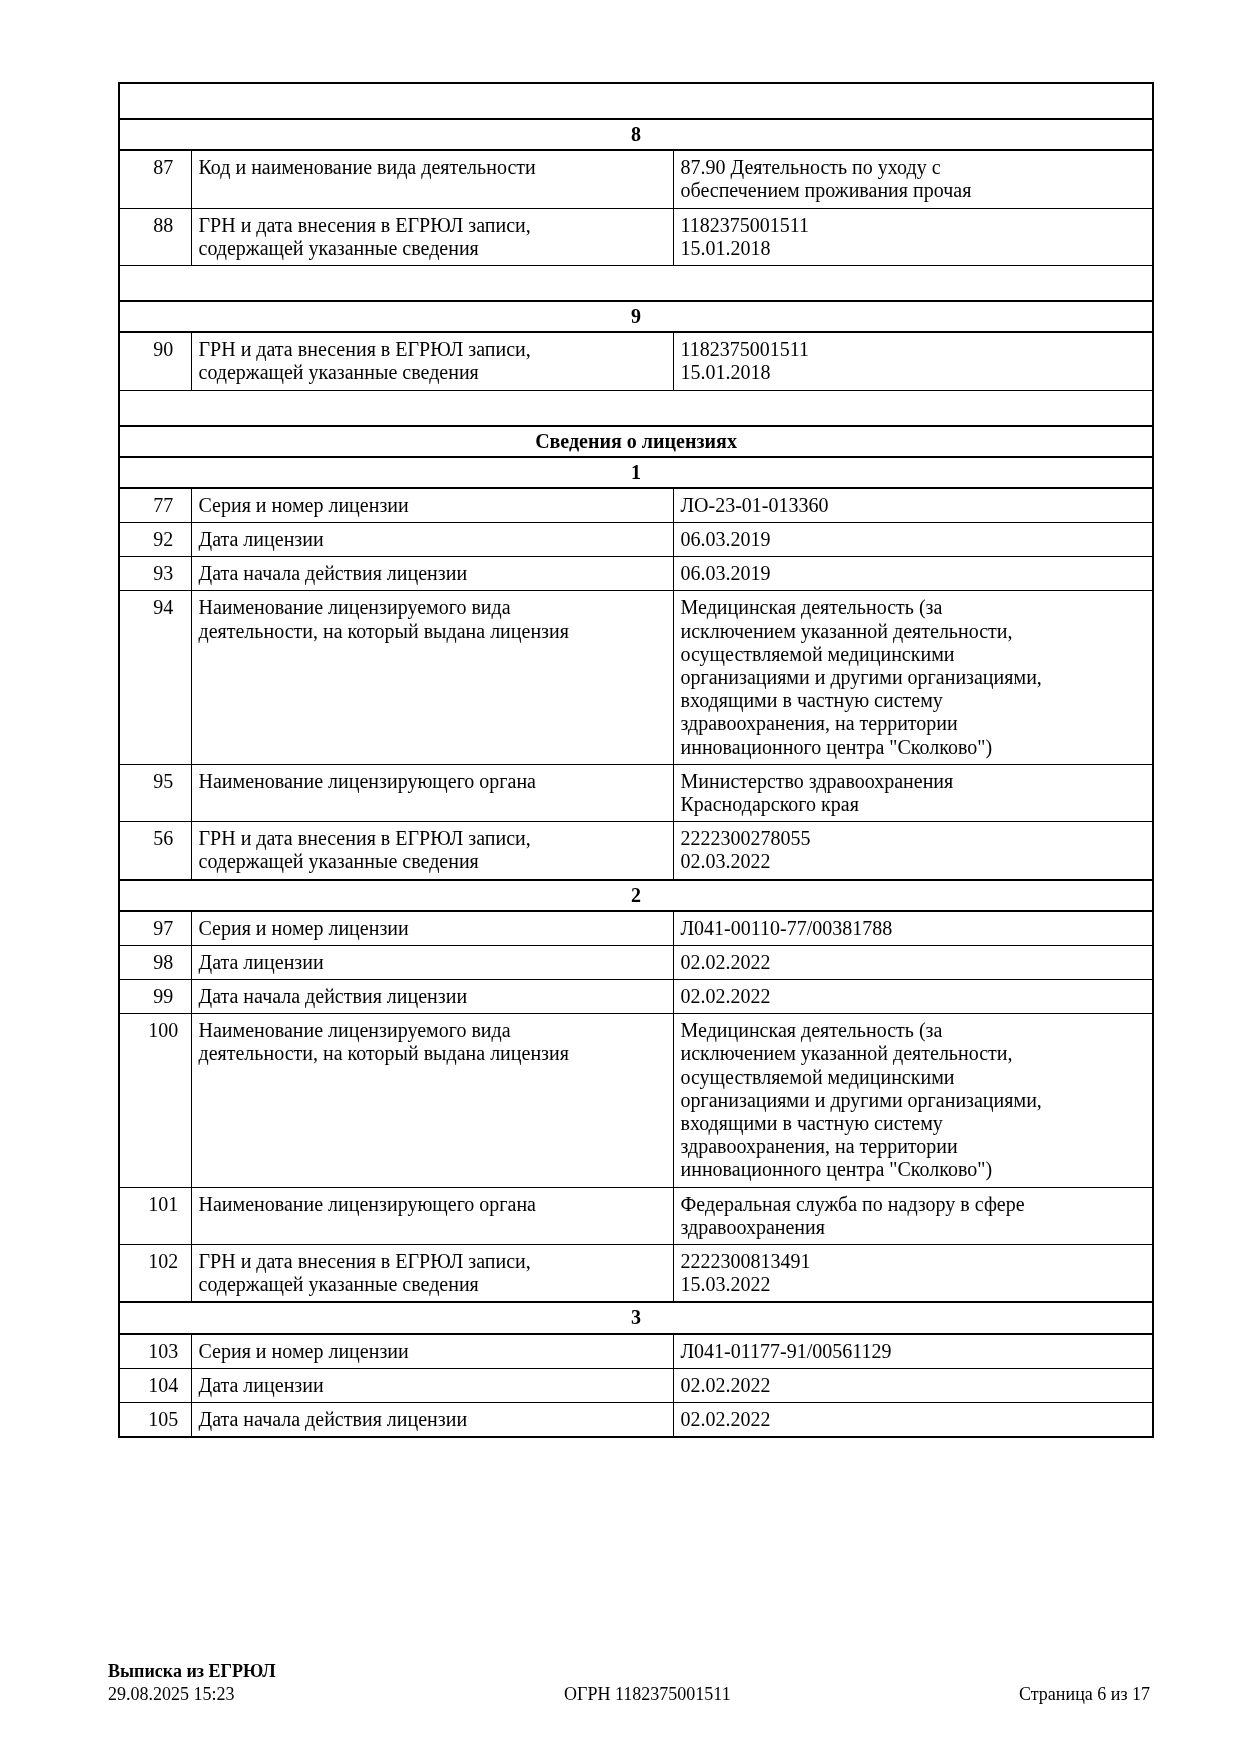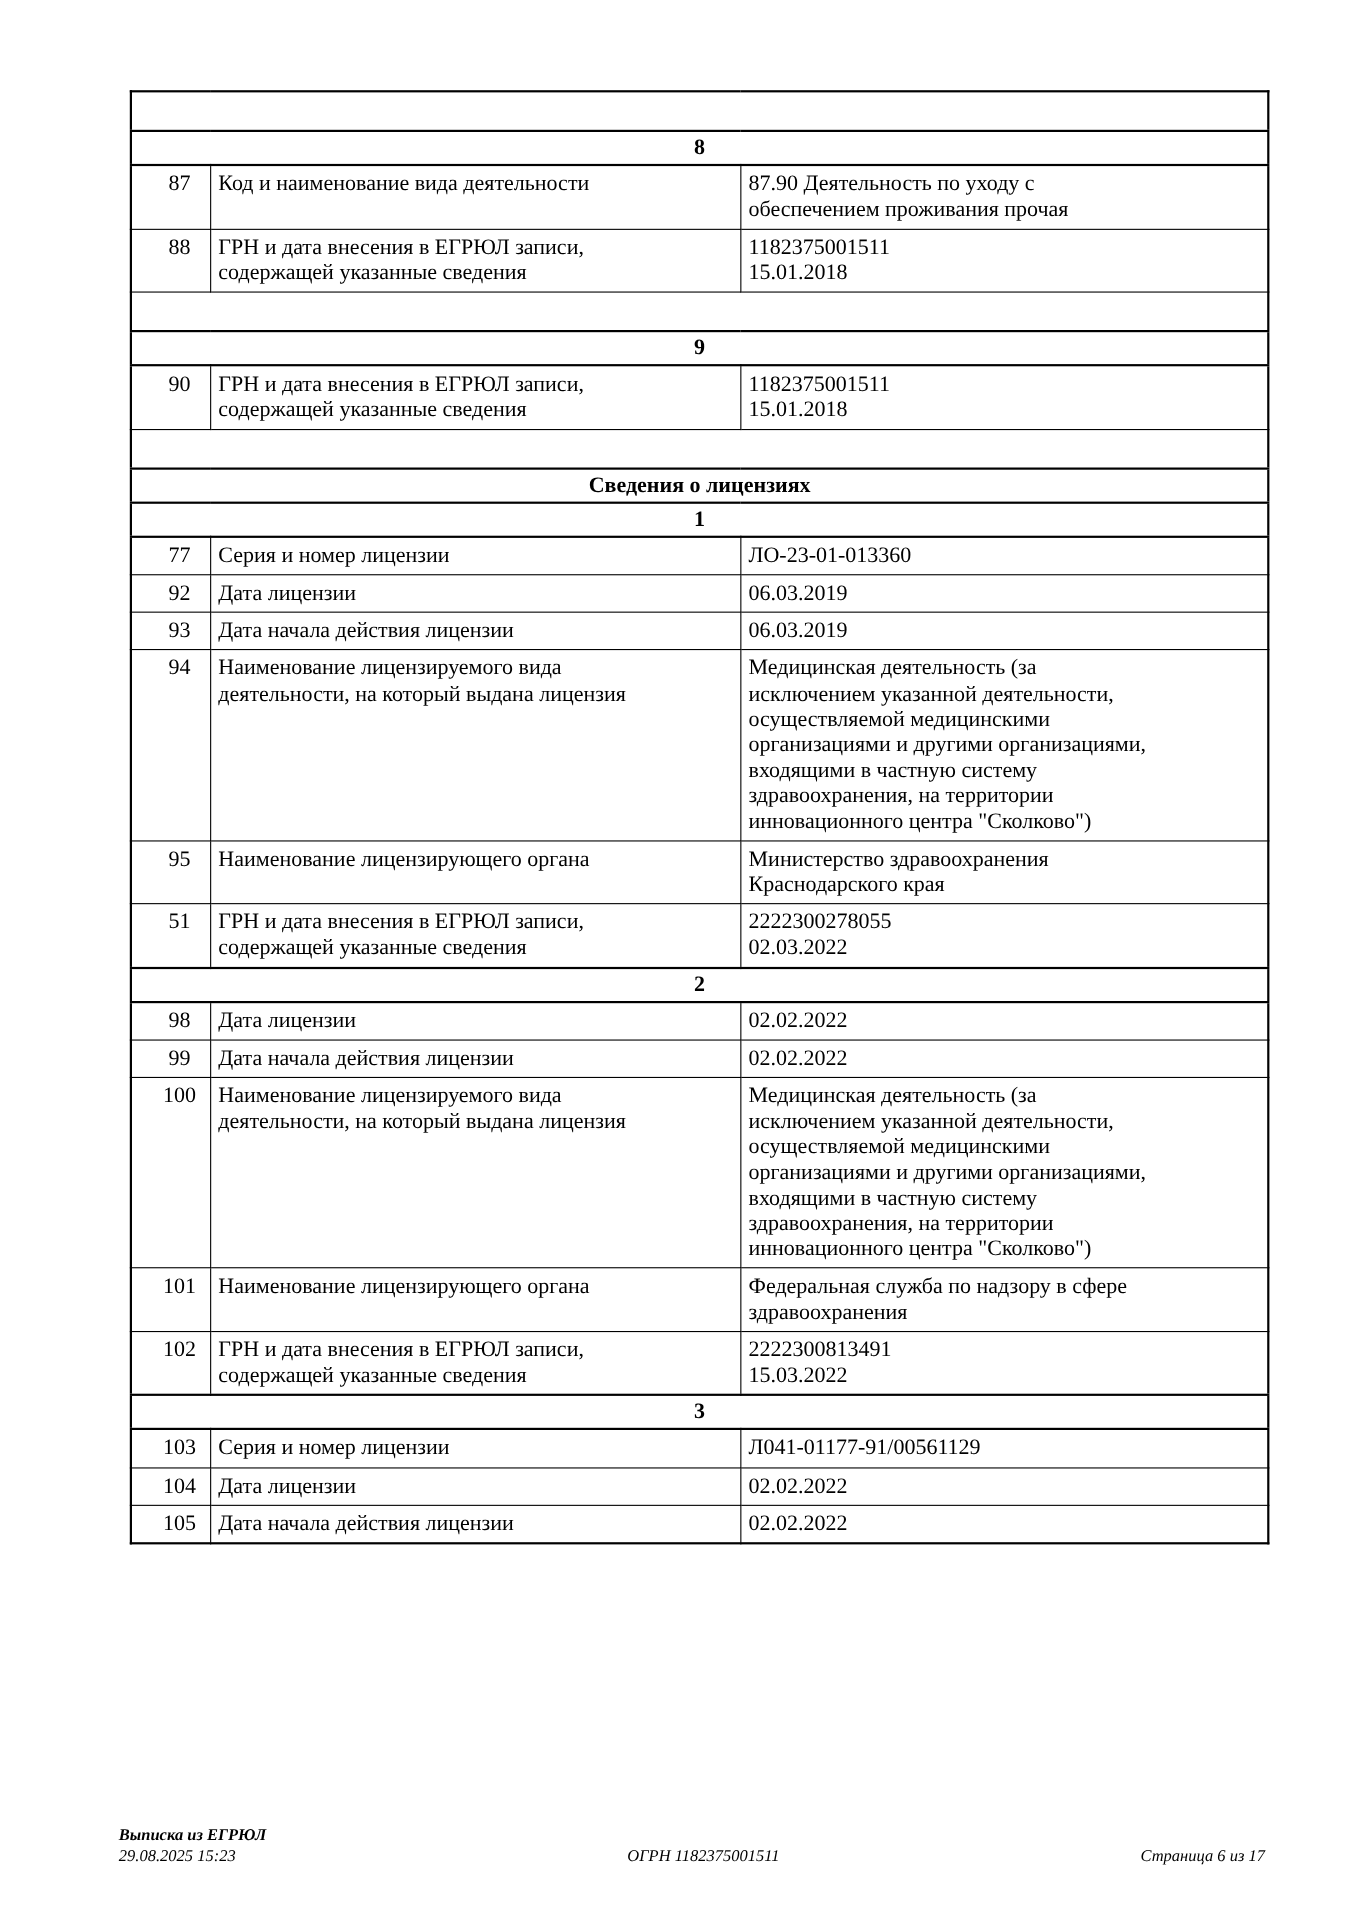--- a/index.html
+++ b/index.html
@@ -57,23 +57,22 @@
     padding: 3px 4px;
   }
   .footer {
     position: absolute;
     left: 108px;
     top: 1660px;
     width: 1042px;
     display: flex;
     justify-content: space-between;
     align-items: flex-end;
-    font-size: 15px;
+    font-size: 18px;
     line-height: 1.25;
-    font-style: italic;
   }
   .footer .f-left .f-title { font-weight: bold; }
   .footer .f-center { text-align: center; }
   .footer .f-right  { text-align: right; }
 </style>
 </head>
 <body>
 
 <table class="doc-table">
   <colgroup>
@@ -159,31 +158,36 @@
 здравоохранения, на территории
 инновационного центра "Сколково")</td>
     </tr>
     <tr class="data">
       <td class="num">95</td>
       <td class="label">Наименование лицензирующего органа</td>
       <td class="value">Министерство здравоохранения
 Краснодарского края</td>
     </tr>
     <tr class="data">
-      <td class="num">51</td>
+      <td class="num">56</td>
       <td class="label">ГРН и дата внесения в ЕГРЮЛ записи,
 содержащей указанные сведения</td>
       <td class="value">2222300278055
 02.03.2022</td>
     </tr>
 
     <tr class="section">
         <td colspan="3">2</td>
       </tr>
 
+    <tr class="data">
+      <td class="num">97</td>
+      <td class="label">Серия и номер лицензии</td>
+      <td class="value">Л041-00110-77/00381788</td>
+    </tr>
     <tr class="data">
       <td class="num">98</td>
       <td class="label">Дата лицензии</td>
       <td class="value">02.02.2022</td>
     </tr>
     <tr class="data">
       <td class="num">99</td>
       <td class="label">Дата начала действия лицензии</td>
       <td class="value">02.02.2022</td>
     </tr>

